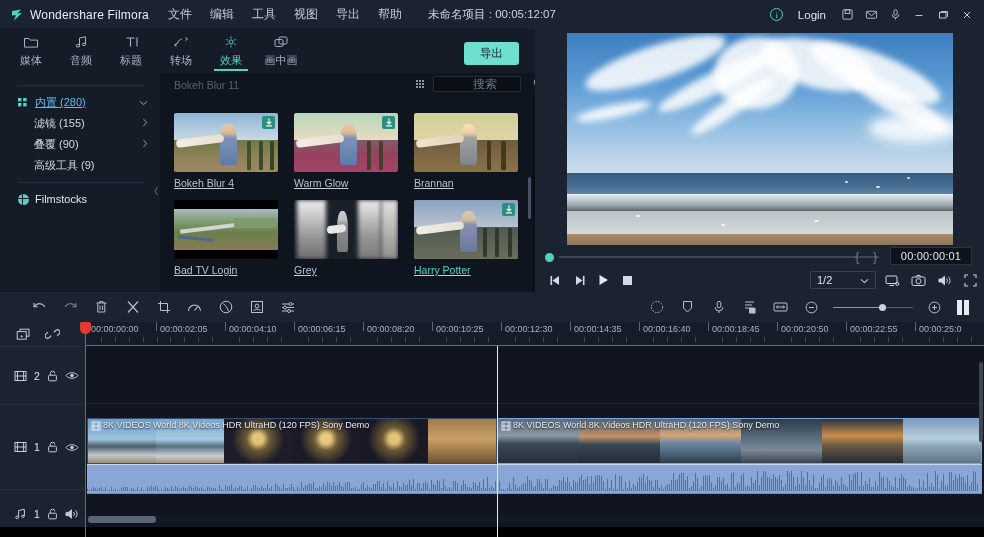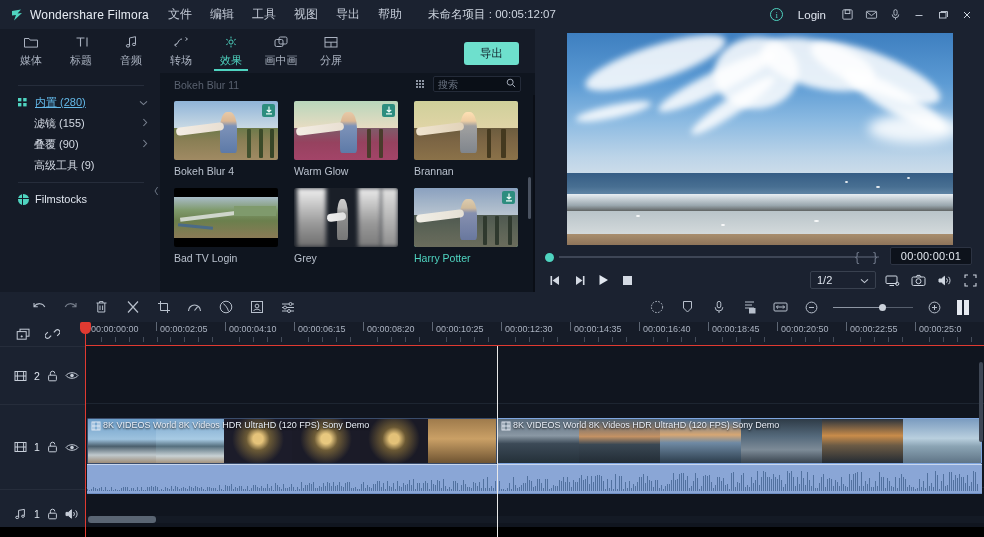--- a/index.html
+++ b/index.html
@@ -131,32 +131,32 @@
     padding-right: 14px; background: #0f151f; z-index: 4;
   }
   .grid-icon { display: flex; flex-wrap: wrap; width: 9px; gap: 1px; }
   .grid-icon i { width: 2px; height: 2px; background: #8d95a3; display: block; }
   .search-box {
     width: 88px; height: 16px; background: #0a0f17; border: 1px solid #242b39;
     border-radius: 2px; display: flex; align-items: center; padding: 0 4px;
   }
   .search-box input {
     flex: 1; background: transparent; border: none; outline: none;
-    color: #cfd6e0; font-size: 10px; font-family: Liberation Serif, serif; width: 60px;
+    color: #cfd6e0; font-size: 12px; font-family: Liberation Serif, serif; width: 60px; margin-left: 35px;
   }
   .search-box input::placeholder { color: #6d7684; }
   .mag { color: #a5adba; font-size: 10px; }
   .eff-row-cut {
     position: absolute; left: 14px; top: 6px; display: flex; gap: 16px;
     width: 345px;
   }
   .eff-cut-lbl { width: 104px; font-size: 10.5px; color: #59616f; white-space: nowrap; }
   .eff-grid {
-    position: absolute; left: 14px; top: 28px; display: flex; flex-wrap: wrap;
-    gap: 11px 16px; width: 350px;
+    position: absolute; left: 14px; top: 40px; display: flex; flex-wrap: wrap;
+    gap: 11px 16px; width: 350px; text-decoration: underline;
   }
   .eff-card { width: 104px; cursor: default; }
   .eff-thumb {
     width: 104px; height: 59px; border-radius: 2px; position: relative;
     overflow: hidden; background: #202838;
   }
   .eff-card.selected .eff-thumb { outline: 1px solid #4fd4c0; outline-offset: -1px; }
   .eff-name {
     font-size: 10.5px; color: #b9c1cd; margin-top: 5px; white-space: nowrap;
     overflow: hidden; text-overflow: ellipsis;
@@ -456,35 +456,35 @@
     <div class="tab">
       <span class="tab-ico">
         <svg width="16" height="14" viewBox="0 0 16 14" fill="none" stroke="currentColor" stroke-width="1">
           <path d="M1.5 3.5 h4.5 l1.2 1.6 h7.3 v7 h-13 z"></path>
         </svg>
       </span>
       <span class="tab-lbl">媒体</span>
     </div>
     <div class="tab">
       <span class="tab-ico">
-        <svg width="15" height="14" viewBox="0 0 15 14" fill="none" stroke="currentColor" stroke-width="1.1">
-          <path d="M2.5 3 H10.5 M6.5 3 V11.5 M13 2.5 V11.5"></path>
-        </svg>
-      </span>
-      <span class="tab-lbl">标题</span>
-    </div>
-    <div class="tab">
-      <span class="tab-ico">
         <svg width="15" height="14" viewBox="0 0 15 14" fill="none" stroke="currentColor" stroke-width="1">
           <path d="M5.5 10.5 V3 l6 -1.3 V9"></path>
             <ellipse cx="4" cy="10.8" rx="1.7" ry="1.3"></ellipse>
             <ellipse cx="10" cy="9.4" rx="1.6" ry="1.2"></ellipse>
         </svg>
       </span>
       <span class="tab-lbl">音频</span>
+    </div>
+    <div class="tab">
+      <span class="tab-ico">
+        <svg width="15" height="14" viewBox="0 0 15 14" fill="none" stroke="currentColor" stroke-width="1.1">
+          <path d="M2.5 3 H10.5 M6.5 3 V11.5 M13 2.5 V11.5"></path>
+        </svg>
+      </span>
+      <span class="tab-lbl">标题</span>
     </div>
     <div class="tab">
       <span class="tab-ico">
         <svg width="16" height="14" viewBox="0 0 16 14" fill="none" stroke="currentColor" stroke-width="1">
           <path d="M2 10 C5 10 5 4 9 4 M12.5 2.5 L14.5 4 L12.5 5.5 M3.5 8.5 L1.5 10 L3.5 11.5"></path>
         </svg>
       </span>
       <span class="tab-lbl">转场</span>
     </div>
     <div class="tab active">
@@ -497,29 +497,20 @@
       <span class="tab-lbl">效果</span>
     </div>
     <div class="tab">
       <span class="tab-ico">
         <svg width="16" height="14" viewBox="0 0 16 14" fill="none" stroke="currentColor" stroke-width="1">
           <rect x="2" y="4.5" width="8" height="7" rx="1.5"></rect>
             <rect x="6" y="2" width="8" height="7" rx="1.5"></rect>
         </svg>
       </span>
       <span class="tab-lbl">画中画</span>
-    </div>
-    <div class="tab">
-      <span class="tab-ico">
-        <svg width="16" height="14" viewBox="0 0 16 14" fill="none" stroke="currentColor" stroke-width="1">
-          <rect x="2" y="2.5" width="12" height="9.5"></rect>
-            <path d="M2 7.2 H14 M8 7.2 V12"></path>
-        </svg>
-      </span>
-      <span class="tab-lbl">分屏</span>
     </div>
   </div>
   <div class="export-wrap">
     <button class="export-btn">导出</button>
   </div>
 
   <div class="sidebar">
     <div class="side-sep"></div>
     <div class="side-row builtin">
       <span class="grid-dots">

